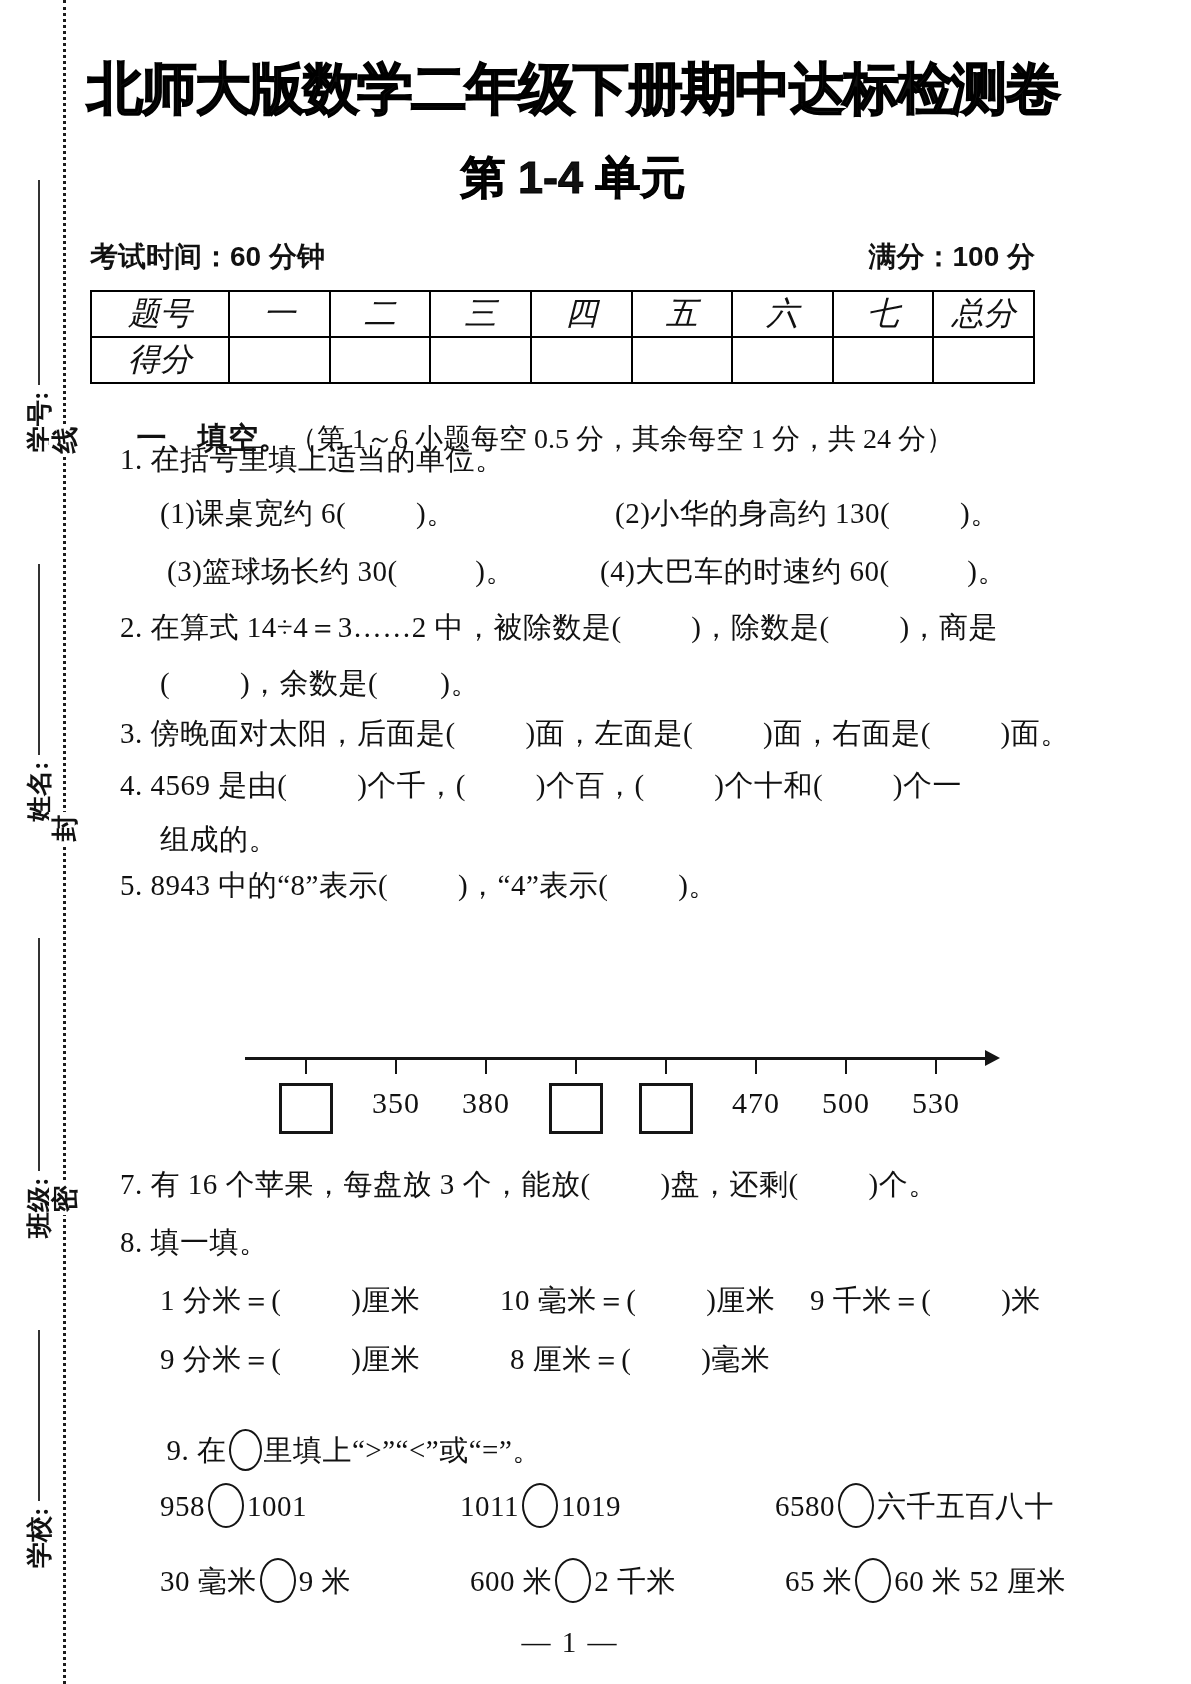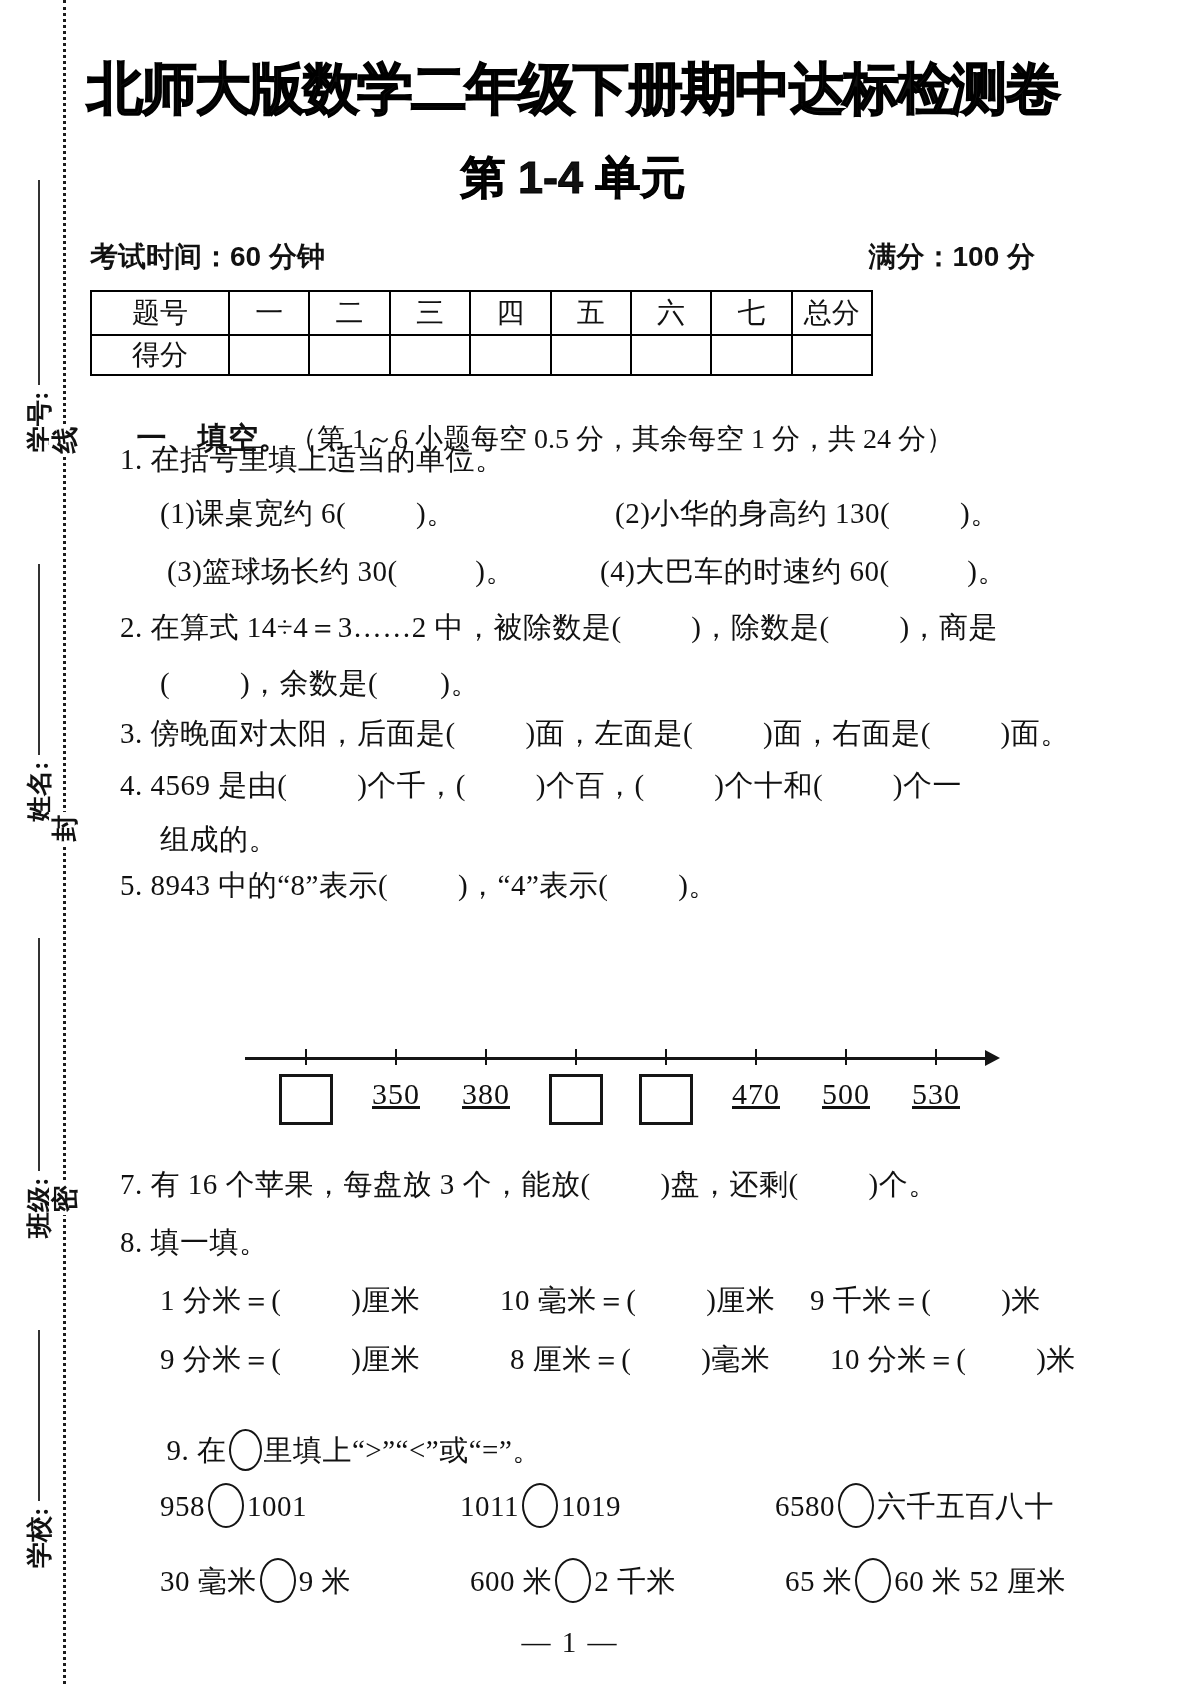--- a/index.html
+++ b/index.html
@@ -55,24 +55,25 @@
   }
   .info-row {
     position: absolute; left: 90px; top: 238px; width: 945px;
     display: flex; justify-content: space-between;
     font-family: "Liberation Sans", sans-serif;
     font-weight: 700; font-size: 28px;
   }
 
   
   .score-table {
-    position: absolute; left: 90px; top: 290px; width: 783px;
+    position: absolute; left: 90px; top: 290px; width: 945px;
     border-collapse: collapse; table-layout: fixed;
-    font-size: 28px; text-align: center;
-    font-family: "Liberation Sans", sans-serif;
+    font-size: 32px; text-align: center;
+    font-family: "Liberation Sans", sans-serif;
+    font-style: italic;
   }
   .score-table td, .score-table th {
     border: 2px solid #000; font-weight: 400; padding: 0;
   }
   .score-table tr:first-child td { height: 44px; }
   .score-table tr:last-child td { height: 40px; }
   .score-table td:first-child { width: 138px; }
 
   
   .content { position: absolute; left: 90px; top: 0; width: 1060px; height: 1684px; }
@@ -85,21 +86,21 @@
   .col { position: absolute; white-space: pre; top: 0; }
 
   
   .number-line { position: absolute; left: 245px; top: 1040px; width: 765px; height: 95px; }
   .nl-axis { position: absolute; left: 0; top: 17px; width: 742px; height: 2.5px; background: #151515; }
   .nl-arrowhead {
     position: absolute; left: 740px; top: 10px; width: 0; height: 0;
     border-left: 15px solid #151515;
     border-top: 8px solid transparent; border-bottom: 8px solid transparent;
   }
-  .nl-slots { position: absolute; left: 16px; top: 7px; display: flex; text-decoration: underline; }
+  .nl-slots { position: absolute; left: 16px; top: 16px; display: flex; }
   .nl-slot { position: relative; width: 90px; text-align: center; }
   .nl-tick { position: absolute; left: 50%; margin-left: -1px; top: 2px; width: 2px; height: 16px; background: #151515; }
   .nl-box { width: 54px; height: 51px; border: 3px solid #151515; margin: 27px auto 0; background: #fff; }
   .nl-num { margin-top: 30px; font-size: 30px; letter-spacing: 1px; }
 
   
   .cmp-circle {
     display: inline-block; width: 36px; height: 45px;
     border: 2.5px solid #151515; border-radius: 50%;
     vertical-align: -12px; margin: 0 3px; background: #fff;
@@ -208,21 +209,20 @@
 
     <div class="line" style="left:30px; top:1223px;">8. 填一填。</div>
     <div class="line" style="left:0; top:1281px; width:1010px; height:40px;">
       <span class="col" style="left:70px;">1 分米＝(         )厘米</span>
       <span class="col" style="left:410px;">10 毫米＝(         )厘米</span>
       <span class="col" style="left:720px;">9 千米＝(         )米</span>
     </div>
     <div class="line" style="left:0; top:1340px; width:1010px; height:40px;">
       <span class="col" style="left:70px;">9 分米＝(         )厘米</span>
       <span class="col" style="left:420px;">8 厘米＝(         )毫米</span>
-      <span class="col" style="left:740px;">10 分米＝(         )米</span>
     </div>
 
     <div class="line" style="left:30px; top:1396px;">
       <span>9. 在</span><span class="q9-circle"></span><span>里填上“&gt;”“&lt;”或“=”。</span>
     </div>
 
     <div class="line" style="left:0; top:1483px; width:1060px; height:55px;">
       <span class="col" style="left:70px;"><span>958</span><span class="cmp-circle"></span><span>1001</span></span>
       <span class="col" style="left:370px;"><span>1011</span><span class="cmp-circle"></span><span>1019</span></span>
       <span class="col" style="left:685px;"><span>6580</span><span class="cmp-circle"></span><span>六千五百八十</span></span>

